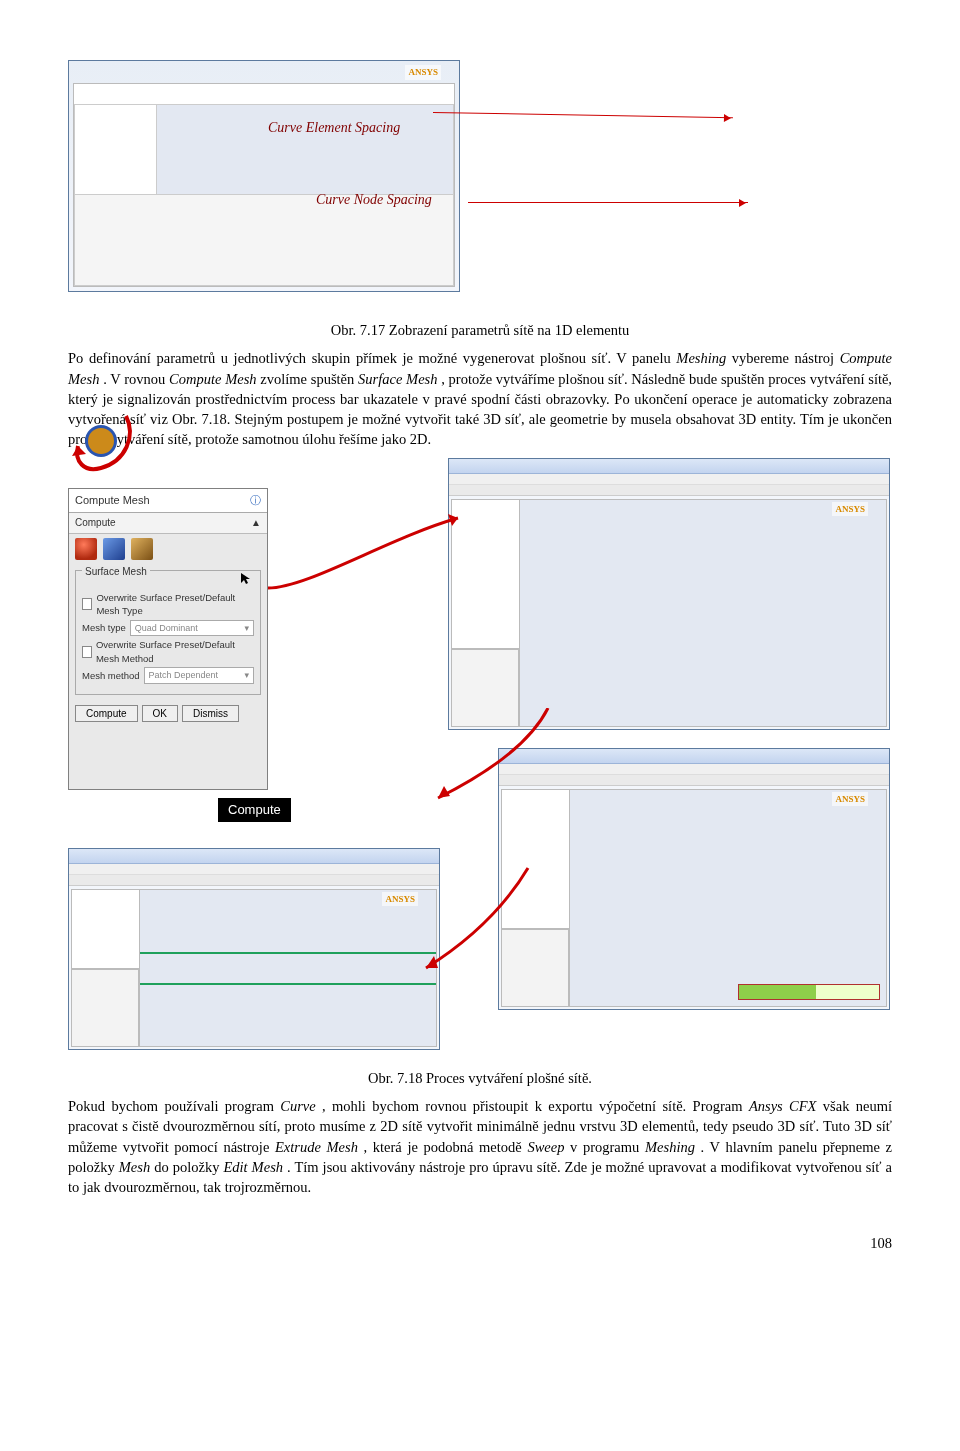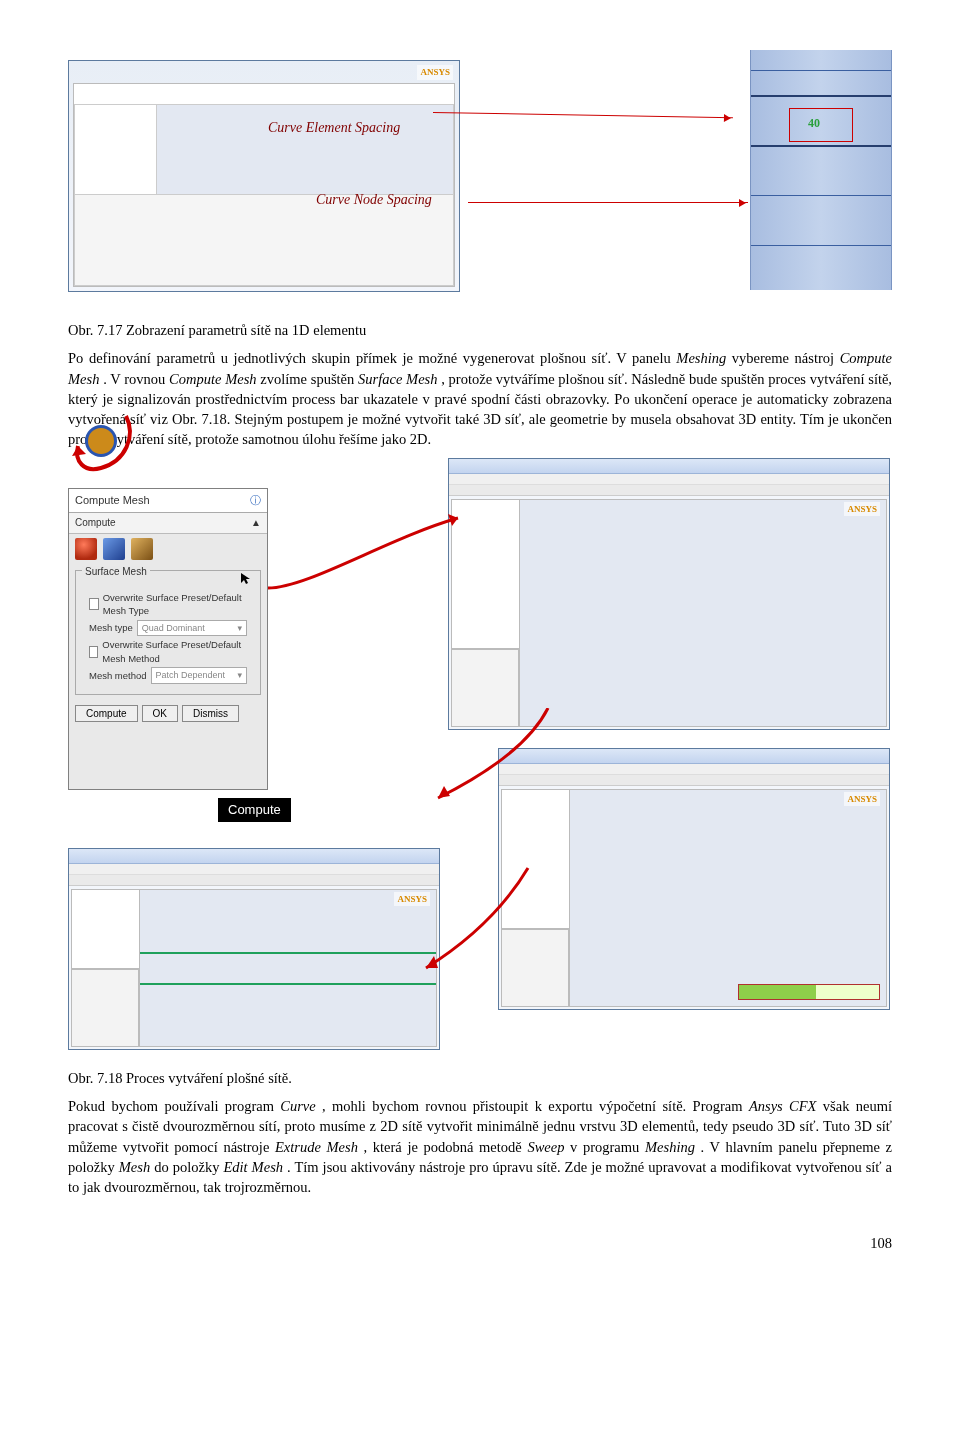--- a/index.html
+++ b/index.html
@@ -9,21 +9,21 @@
     margin: 0;
     padding: 60px 68px 30px 68px;
     background: #fff;
     color: #000;
     width: 960px;
     box-sizing: border-box;
   }
   p { margin: 0 0 8px 0; }
   .justify { text-align: justify; }
   .italic { font-style: italic; }
-  .center { text-align: left; }
+  .center { text-align: center; }
   .annot {
     font-style: italic;
     color: #800000;
     font-size: 14px;
     position: absolute;
   }
   .page-num { text-align: right; margin-top: 35px; }
   .figwrap { position: relative; margin: 0 0 10px 0; }
   
   .topfig { position: relative; height: 250px; }
@@ -56,21 +56,21 @@
   }
   .tick { position:absolute; left:0; right:0; height:1px; background:#3a5fa0; }
   .tick.big { height:2px; background:#263e6e; }
   .markbox { position:absolute; left:38px; top:58px; width:62px; height:32px; border:1.5px solid #c00; }
   .redarrow { position: absolute; border-top: 1.5px solid #c00; }
   .redarrow::after {
     content: ""; position: absolute; right: -2px; top:-4px;
     border: 4px solid transparent; border-left: 7px solid #c00;
   }
   .ansys-logo {
-    position: absolute; top: 4px; right: 6px;
+    position: absolute; top: 4px; right: 18px;
     font-size: 9px; color: #d88a00; font-weight: bold;
     background: rgba(255,255,255,0.6); padding: 1px 3px;
   }
   &#47;* mesh icon inline */
   .meshicon {
     display: inline-block; width: 14px; height: 14px; vertical-align: middle;
     background: radial-gradient(circle at 30% 30%, #b97eed, #5d2fa0 60%, #2a1650 100%);
     border: 0.5px solid #333; border-radius: 2px;
   }
   
@@ -110,21 +110,21 @@
   .cp-icons { padding: 4px 6px; display:flex; gap:6px; }
   .cp-icons span { width:22px; height:22px; display:inline-block; }
   .ic-tet { background: radial-gradient(circle at 40% 30%,#ff7a5a,#b02a10 70%); border-radius:2px;}
   .ic-prism { background: linear-gradient(135deg,#6b9ae6,#1e3e8e); border-radius:2px;}
   .ic-hex { background: linear-gradient(135deg,#e0b25f,#7a4f14); border-radius:2px;}
   .cp-group {
     margin: 6px; border:1px solid #aaa; padding: 4px 6px 8px 6px; font-size:10px;
     background:#e8e8e8;
   }
   .cp-group .legend { position:relative; top:-10px; background:#e8e8e8; padding:0 3px; font-size:10px;}
-  .cp-row { display:flex; align-items:center; gap:4px; margin:2px 7px; font-size:9.5px;}
+  .cp-row { display:flex; align-items:center; gap:4px; margin:2px 0; font-size:9.5px;}
   .cp-check { width:10px; height:10px; border:1px solid #888; background:#fff; display:inline-block;}
   .cp-sel { border:1px solid #aaa; background:#fff; color:#888; padding:1px 4px; font-size:9px; flex:1; display:flex; justify-content:space-between;}
   .cp-btns { display:flex; gap:4px; padding:4px 6px; }
   .cp-btns button { font-size:10px; padding:2px 10px; border:1px solid #888; background:#efefef; font-family:inherit;}
   .compute-tip {
     position:absolute; left:150px; top:340px;
     background:#000; color:#fff; font-family:Tahoma,Arial,sans-serif;
     font-size:13px; padding:3px 10px;
   }
   .swirl {
@@ -138,30 +138,20 @@
 <div class="figwrap topfig">
   <div class="app1">
     <div class="ansys-logo">ANSYS</div>
     <div class="app1-inner">
       <div class="app1-tree"></div>
       <div class="app1-view"></div>
       <div class="app1-panel"></div>
     </div>
   </div>
 
-  <div class="rightpatch">
-    <div class="tick" style="top:20px;"></div>
-    <div class="tick big" style="top:45px;"></div>
-    <div class="tick big" style="top:95px;"></div>
-    <div class="tick" style="top:145px;"></div>
-    <div class="tick" style="top:195px;"></div>
-    <div class="markbox">
-      <span style="position:absolute;left:18px;top:6px;font-size:12px;color:#2aa03c;font-weight:bold;">40</span>
-    </div>
-  </div>
 
   <div class="annot" style="left:200px; top:58px;">Curve Element Spacing</div>
   <div class="redarrow" style="left:365px; top:52px; width:300px; transform-origin:left; transform:rotate(1deg);"></div>
 
   <div class="annot" style="left:248px; top:130px;">Curve Node Spacing</div>
   <div class="redarrow" style="left:400px; top:142px; width:280px;"></div>
 </div>
 
 <p class="center">Obr. 7.17 Zobrazení parametrů sítě na 1D elementu</p>
 

